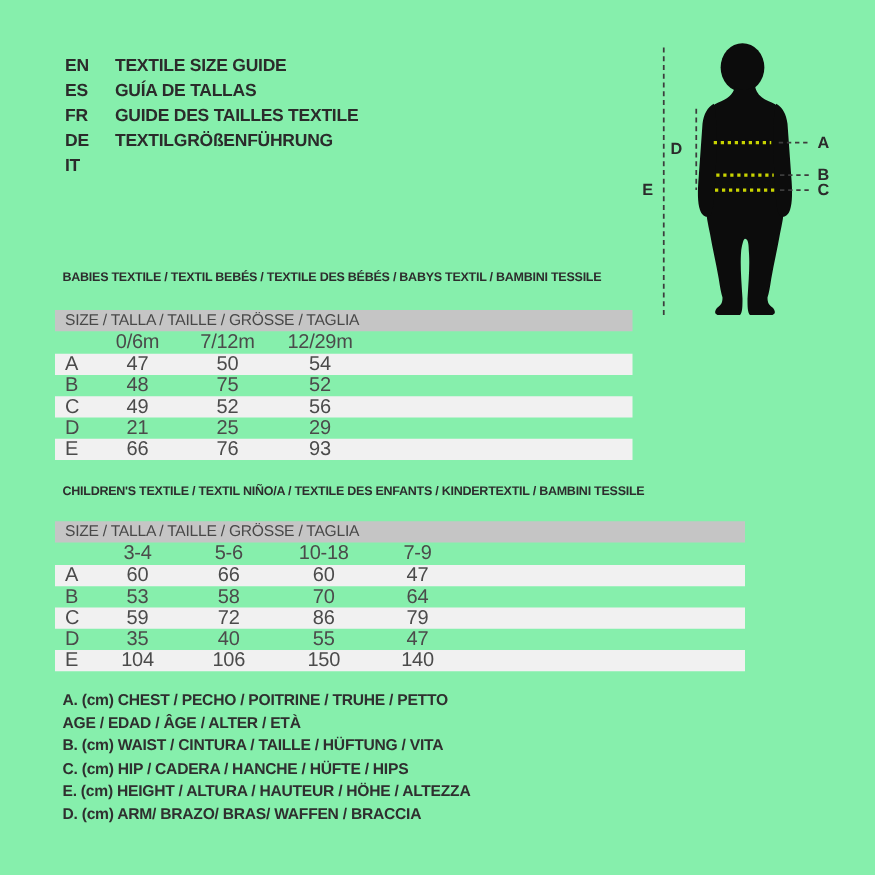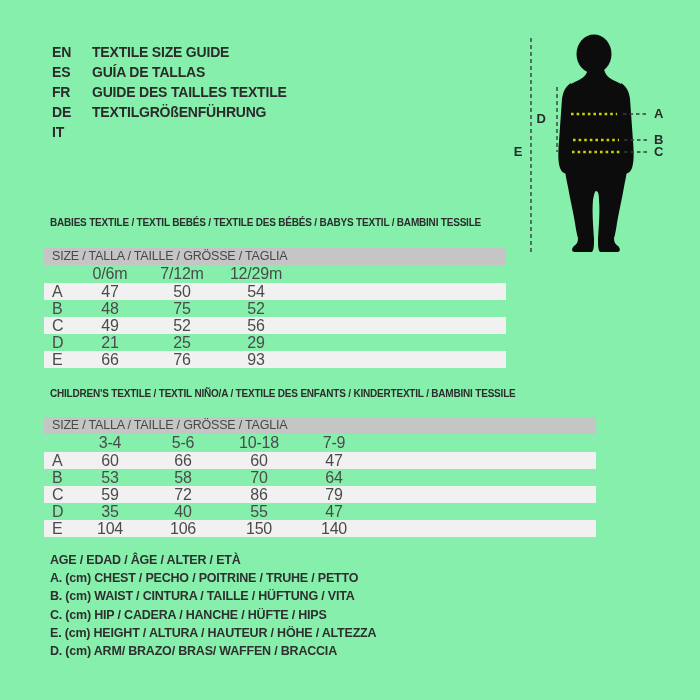--- a/index.html
+++ b/index.html
@@ -197,21 +197,21 @@
       <span class="lbl">E</span>
       <span class="val">104</span>
       <span class="val">106</span>
       <span class="val">150</span>
       <span class="val">140</span>
       <span></span>
     </div>
   </div>
 
   <div class="legend">
+    <div>A. (cm) CHEST / PECHO / POITRINE / TRUHE / PETTO</div>
     <div>AGE / EDAD / ÂGE / ALTER / ETÀ</div>
-    <div>A. (cm) CHEST / PECHO / POITRINE / TRUHE / PETTO</div>
     <div>B. (cm) WAIST / CINTURA / TAILLE / HÜFTUNG / VITA</div>
     <div>C. (cm) HIP / CADERA / HANCHE / HÜFTE / HIPS</div>
     <div>E. (cm) HEIGHT / ALTURA / HAUTEUR / HÖHE / ALTEZZA</div>
     <div>D. (cm) ARM/ BRAZO/ BRAS/ WAFFEN / BRACCIA</div>
   </div>
 
 </div>
 
 </body></html>

